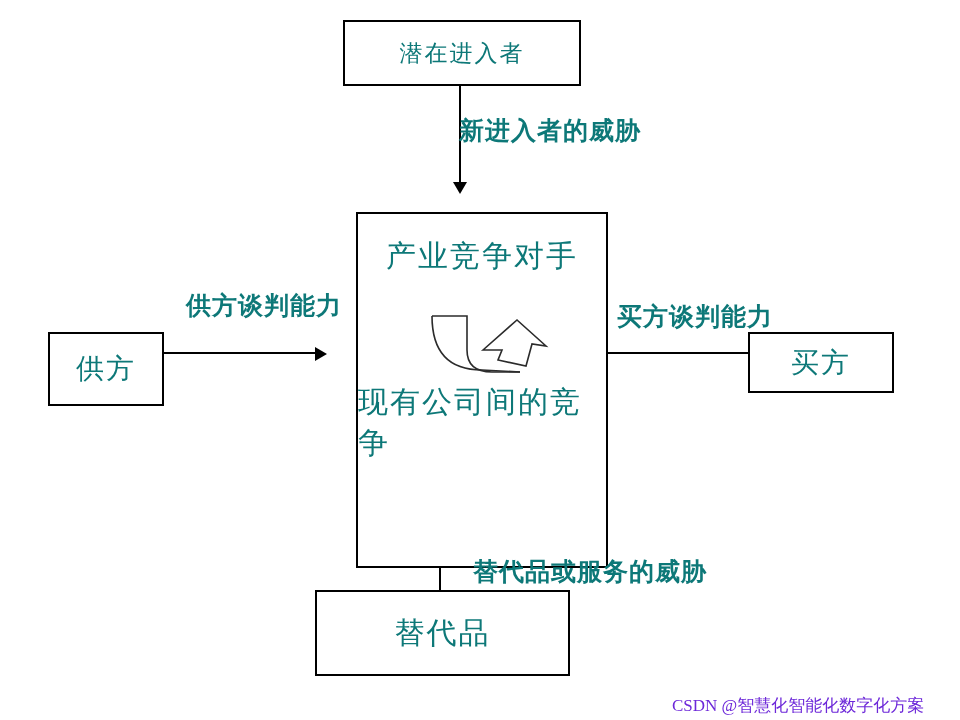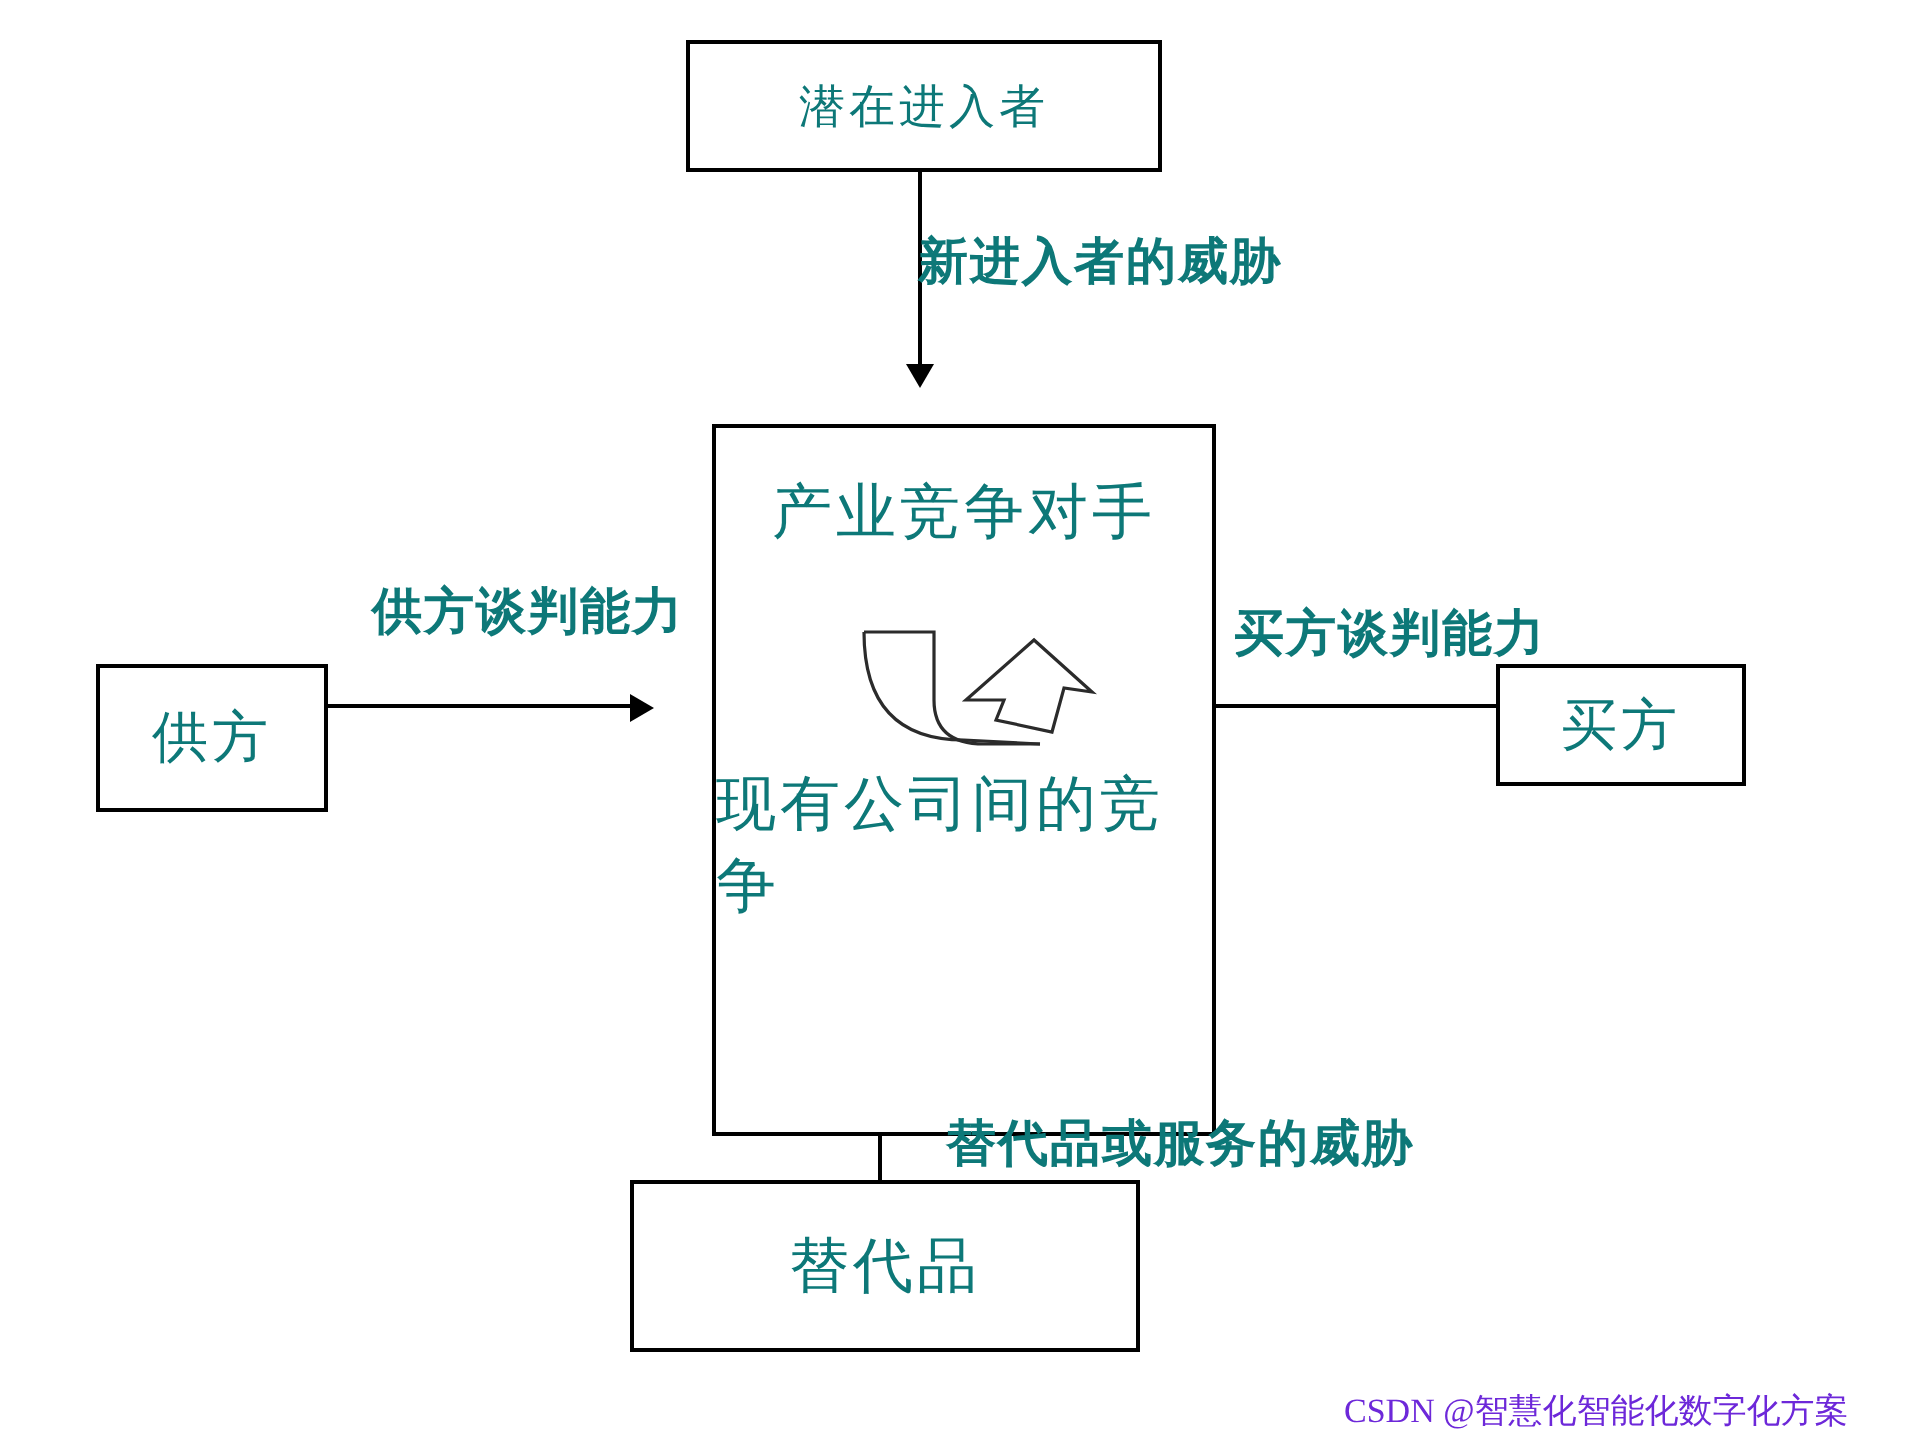--- a/index.html
+++ b/index.html
@@ -42,21 +42,21 @@
     left: 327px; top: 212px; width: 252px; height: 356px;
     z-index: 2;
     display: block;
     margin-left: 29px;
   }
   #node-suppliers {
     left: 48px;  top: 332px; width: 116px; height: 74px;
     font-size: 28px;
   }
   #node-buyers {
-    left: 748px; top: 332px; width: 125px; height: 61px;
+    left: 748px; top: 332px; width: 146px; height: 61px;
     font-size: 28px;
   }
   #node-substitutes {
     left: 315px; top: 590px; width: 255px; height: 86px;
     font-size: 30px;
   }
 
   
   .rivalry-title {
     position: absolute;

